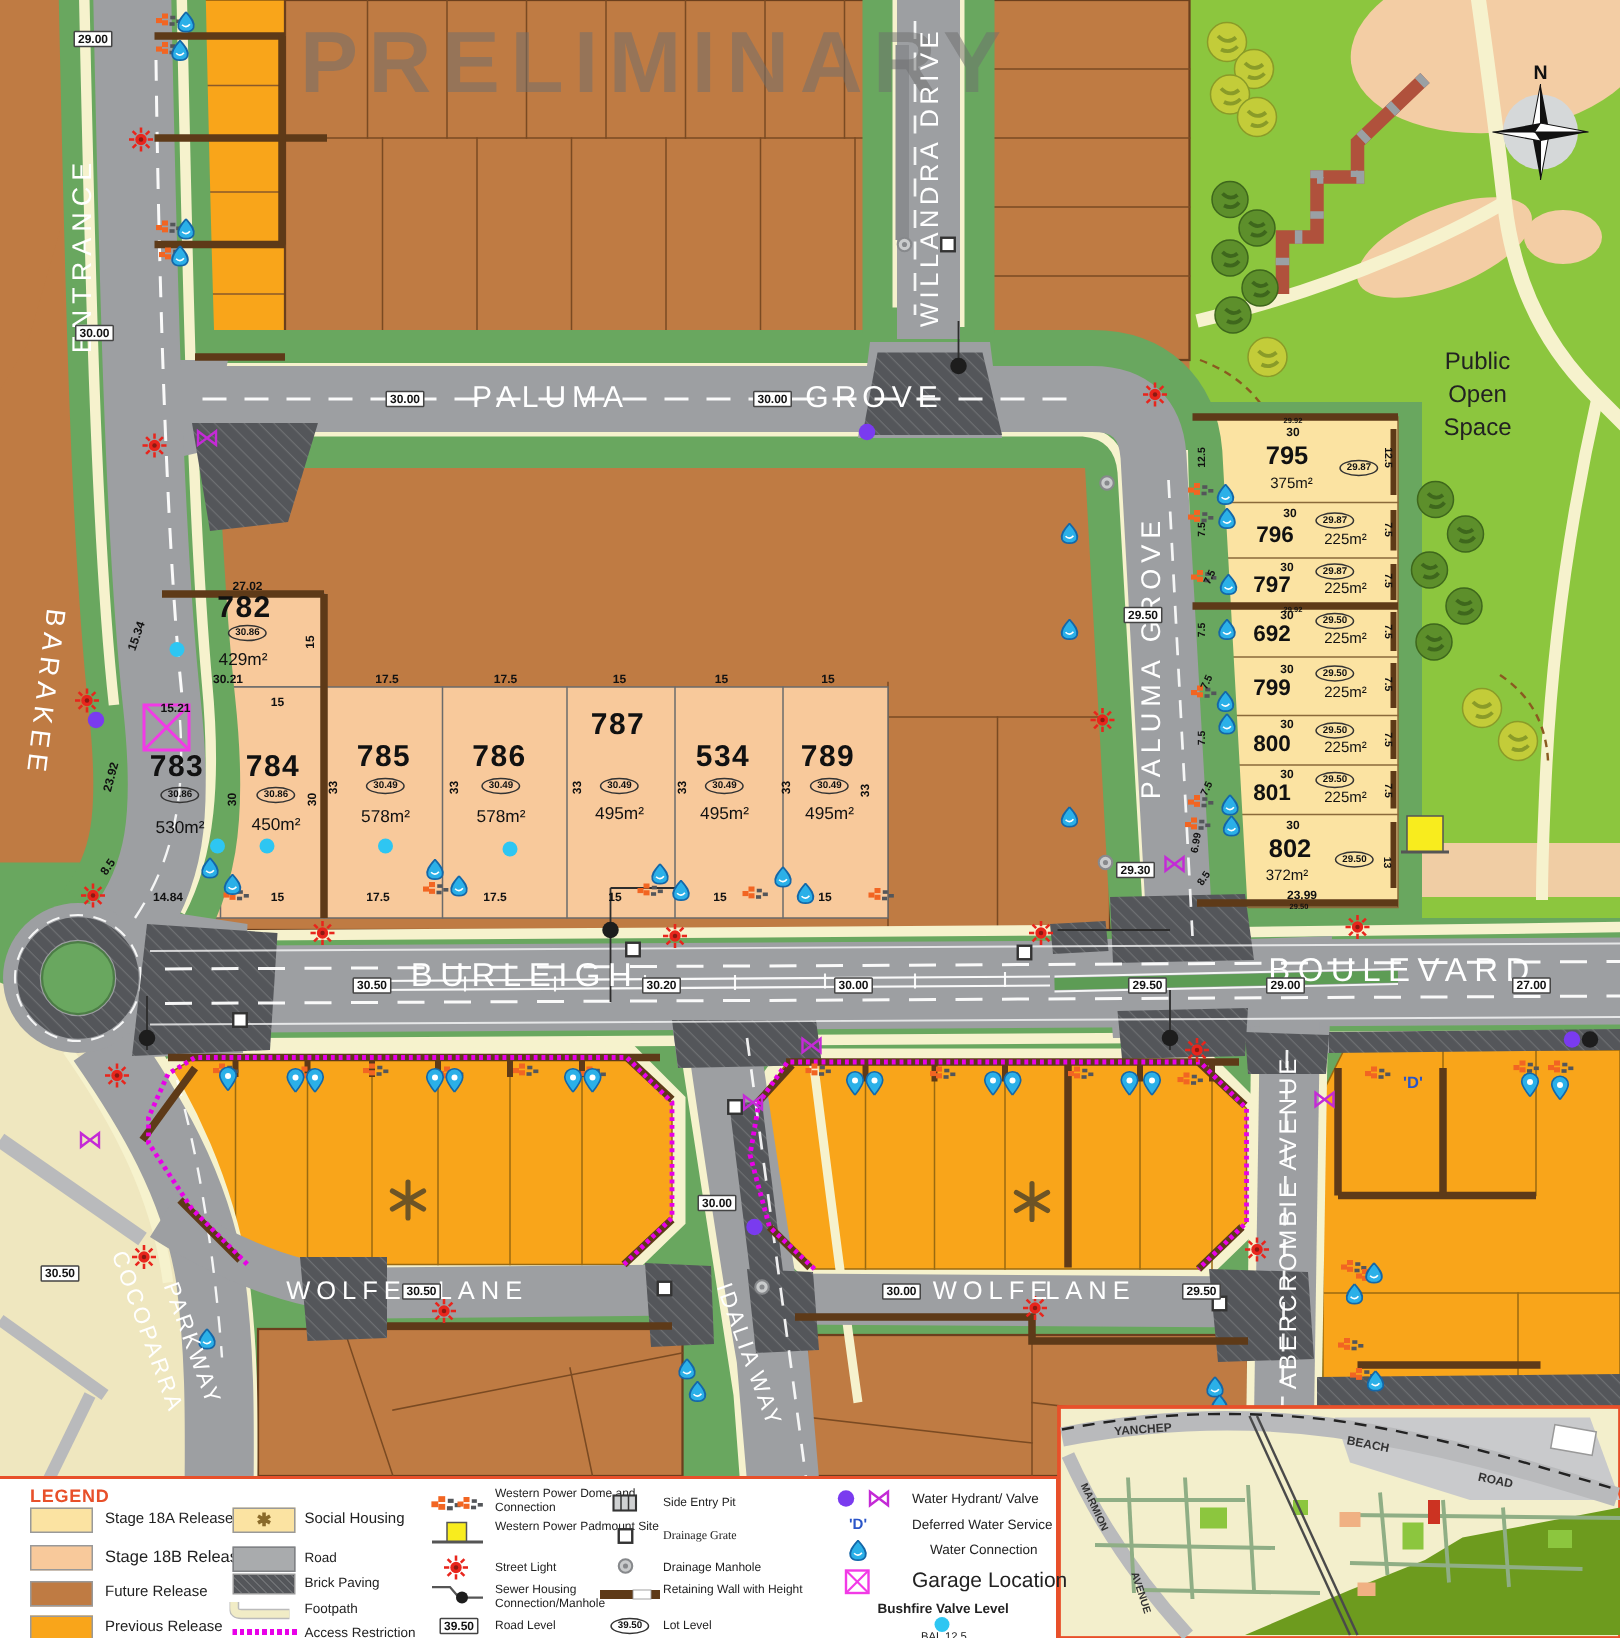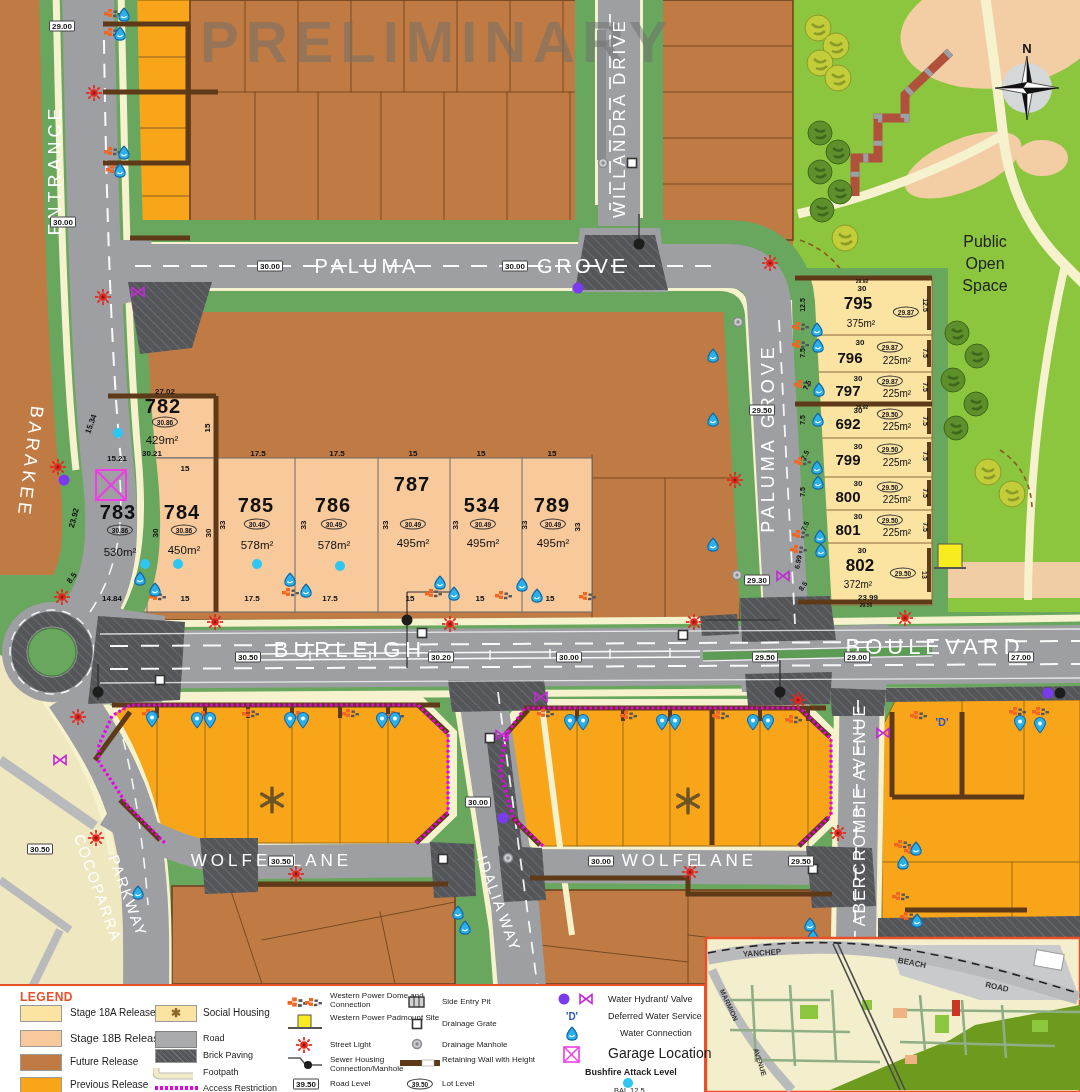--- a/index.html
+++ b/index.html
@@ -651,21 +651,21 @@
 <div class="lbl num" style="left:163px;top:406px;">782</div>
 <div class="lbl lvl" style="left:165px;top:422px;">30.86</div>
 <div class="lbl area" style="left:162px;top:440px;">429m²</div>
 <div class="lbl dim" style="left:165px;top:391px;">27.02</div>
 <div class="lbl dim" style="left:91px;top:424px;transform:translate(-50%,-50%) rotate(-70deg);">15.34</div>
 <div class="lbl dim" style="left:207px;top:428px;transform:translate(-50%,-50%) rotate(-90deg);">15</div>
 <div class="lbl dim" style="left:152px;top:453px;">30.21</div>
 <div class="lbl num" style="left:118px;top:512px;">783</div>
 <div class="lbl lvl" style="left:120px;top:530px;">30.86</div>
 <div class="lbl area" style="left:120px;top:552px;">530m²</div>
-<div class="lbl dim" style="left:117px;top:458px;">15.21</div>
+<div class="lbl dim" style="left:117px;top:472px;">15.21</div>
 <div class="lbl dim" style="left:74px;top:518px;transform:translate(-50%,-50%) rotate(-75deg);">23.92</div>
 <div class="lbl dim" style="left:72px;top:578px;transform:translate(-50%,-50%) rotate(-55deg);">8.5</div>
 <div class="lbl dim" style="left:112px;top:598px;">14.84</div>
 <div class="lbl dim" style="left:155px;top:533px;transform:translate(-50%,-50%) rotate(-90deg);">30</div>
 <div class="lbl num" style="left:182px;top:512px;">784</div>
 <div class="lbl lvl" style="left:184px;top:530px;">30.86</div>
 <div class="lbl area" style="left:184px;top:550px;">450m²</div>
 <div class="lbl dim" style="left:185px;top:468px;">15</div>
 <div class="lbl dim" style="left:208px;top:533px;transform:translate(-50%,-50%) rotate(-90deg);">30</div>
 <div class="lbl dim" style="left:185px;top:598px;">15</div>
@@ -811,21 +811,21 @@
 
   <svg width="24" height="16" style="position:absolute;left:405px;top:8px;">
         <rect x="4" y="3" width="15" height="10" fill="#cfd1d2" stroke="#333" stroke-width="1.4"></rect>
         <line x1="9" y1="3" x2="9" y2="13" stroke="#333"></line>
         <line x1="14" y1="3" x2="14" y2="13" stroke="#333"></line>
       </svg>
   <div class="lg-lab2" style="left:442px;top:12px;">Side Entry Pit</div>
   <svg width="24" height="16" style="position:absolute;left:405px;top:30px;">
         <use href="#gr" x="12" y="8"></use>
       </svg>
-  <div class="lg-lab2" style="left:442px;top:34px;">Drainage Grate</div>
+  <div class="lg-lab2" style="left:442px;top:34px;font-family:Liberation Serif, serif;">Drainage Grate</div>
   <svg width="24" height="16" style="position:absolute;left:405px;top:50px;">
         <use href="#dm" x="12" y="8"></use>
       </svg>
   <div class="lg-lab2" style="left:442px;top:55px;">Drainage Manhole</div>
   <svg width="44" height="14" style="position:absolute;left:398px;top:70px;">
         <line x1="2" y1="7" x2="42" y2="7" stroke="#5e3a18" stroke-width="6"></line>
         <rect x="24" y="4" width="12" height="6" fill="#fff" stroke="#999" stroke-width="0.6"></rect>
       </svg>
   <div class="lg-lab2" style="left:442px;top:70px;">Retaining Wall with Height</div>
   <div class="lbl lvl" style="left:420px;top:98px;">39.50</div>
@@ -841,21 +841,21 @@
   <svg width="24" height="18" style="position:absolute;left:560px;top:39px;">
         <use href="#wd" x="12" y="9"></use>
       </svg>
   <div class="lg-lab2" style="left:608px;top:43px;width:130px;font-size:9px;margin-left:12px;">Water Connection</div>
   <svg width="24" height="20" style="position:absolute;left:560px;top:58px;">
         <rect x="4" y="3" width="15" height="15" fill="none" stroke="#f23ae6" stroke-width="1.6"></rect>
         <line x1="4" y1="3" x2="19" y2="18" stroke="#f23ae6" stroke-width="1.4"></line>
         <line x1="19" y1="3" x2="4" y2="18" stroke="#f23ae6" stroke-width="1.4"></line>
       </svg>
   <div class="lg-lab2" style="left:608px;top:63px;width:130px;font-size:14px;">Garage Location</div>
-  <div class="lg-lab2" style="left:585px;top:82px;width:130px;font-size:9px;font-weight:bold;">Bushfire Attack Level</div>
+  <div class="lg-lab2" style="left:585px;top:82px;width:130px;font-size:9px;font-weight:bold;">Bushfire Valve Level</div>
   <svg width="16" height="14" style="position:absolute;left:620px;top:90px;">
         <use href="#bd" x="8" y="7"></use>
       </svg>
   <div class="lg-lab2" style="left:614px;top:101px;width:60px;font-size:7.5px;">BAL 12.5</div>
 </div>
 
 <div class="inset-lbl" style="left:762px;top:953px;transform:translate(-50%,-50%) rotate(-4deg);">YANCHEP</div>
 <div class="inset-lbl" style="left:912px;top:963px;transform:translate(-50%,-50%) rotate(11deg);">BEACH</div>
 <div class="inset-lbl" style="left:997px;top:987px;transform:translate(-50%,-50%) rotate(12deg);">ROAD</div>
 <div class="inset-lbl" style="left:729px;top:1005px;transform:translate(-50%,-50%) rotate(65deg);font-size:7px;">MARMION</div>

